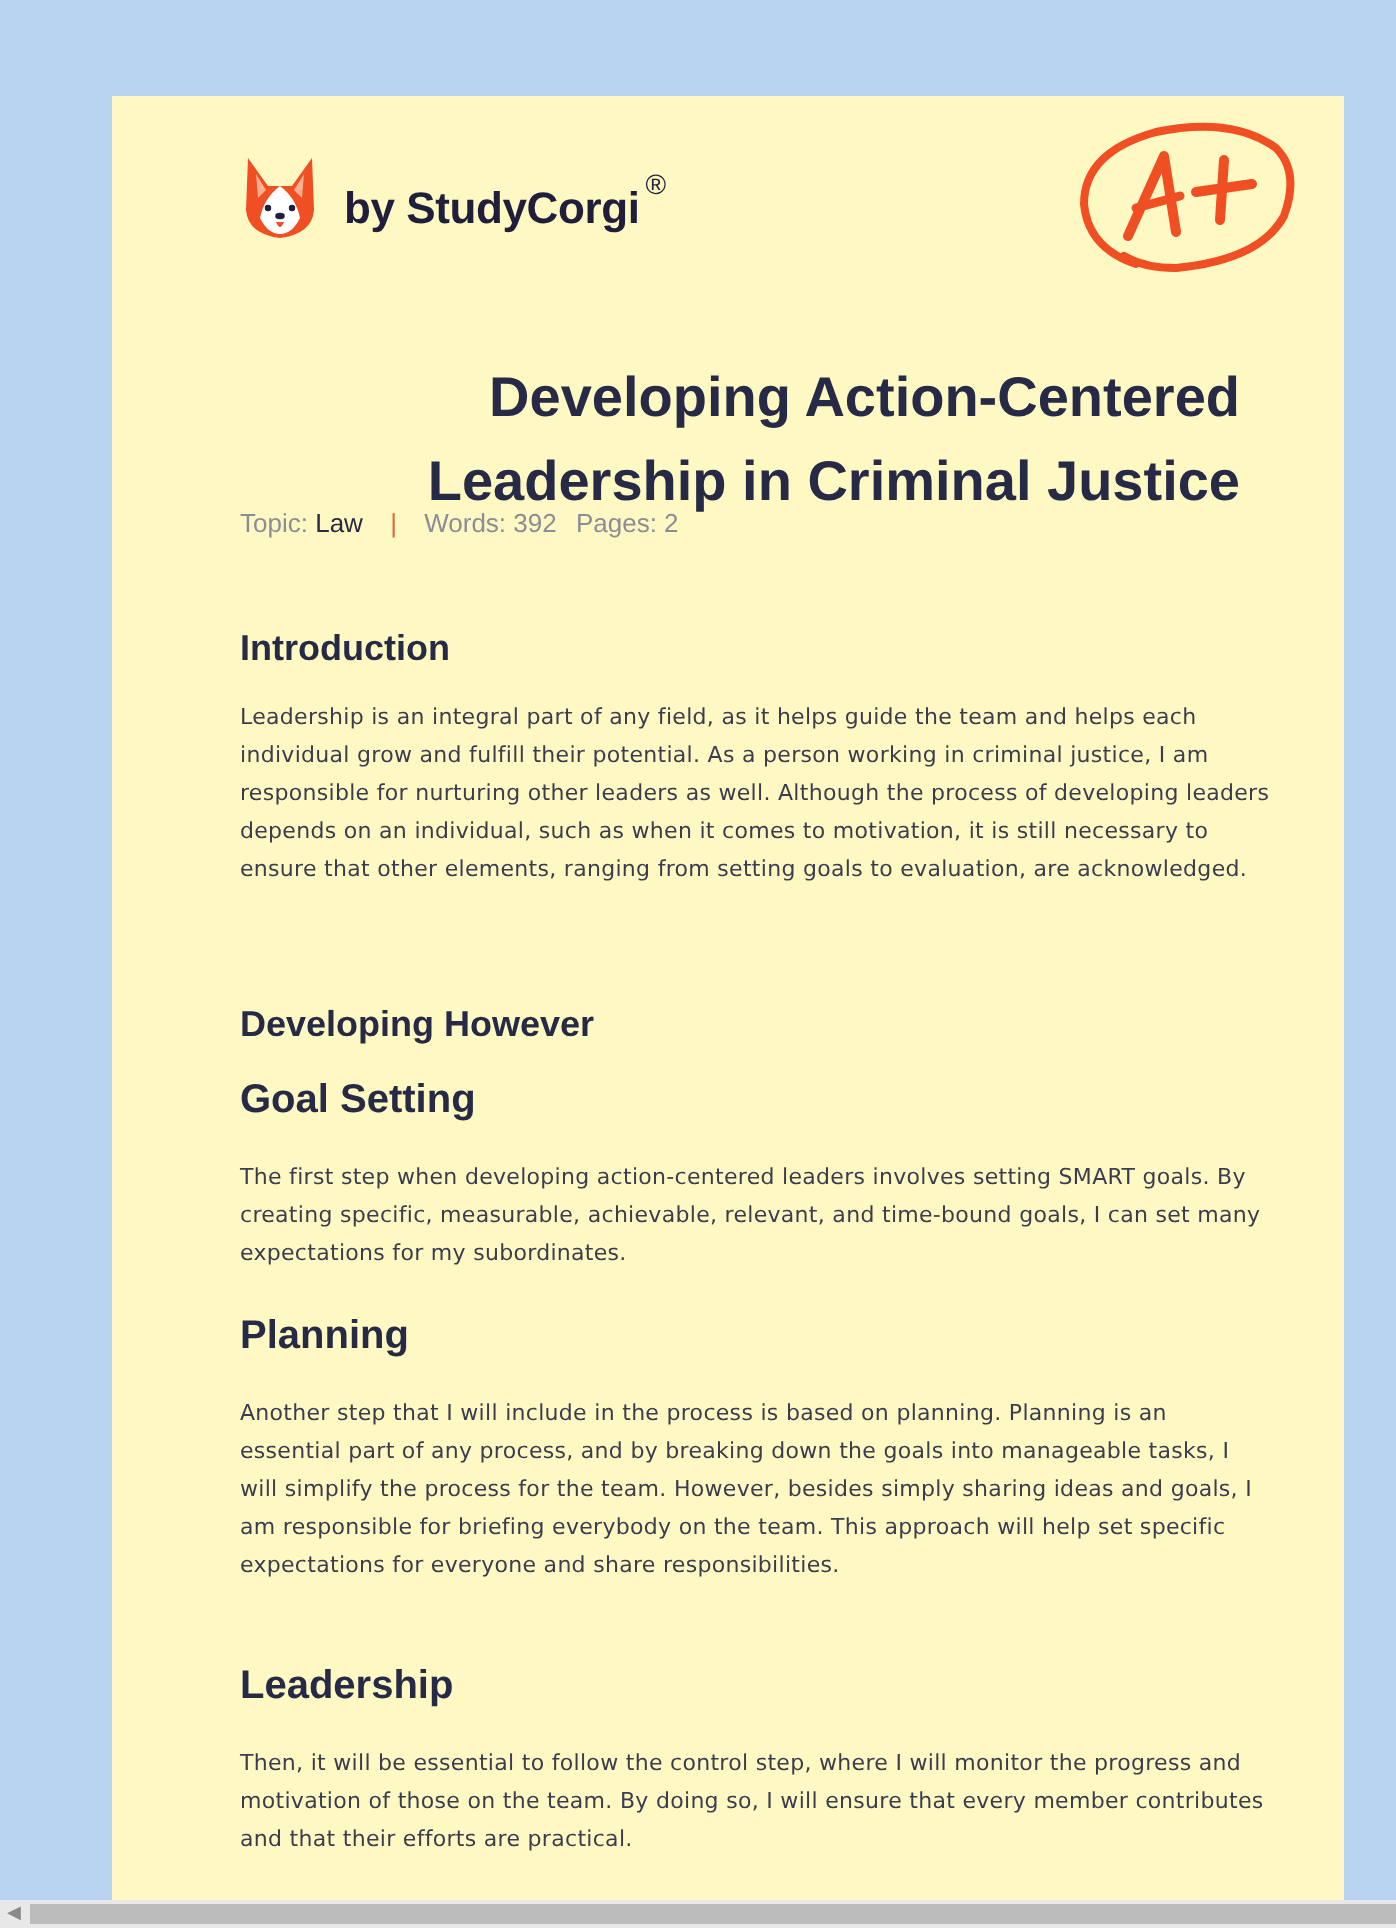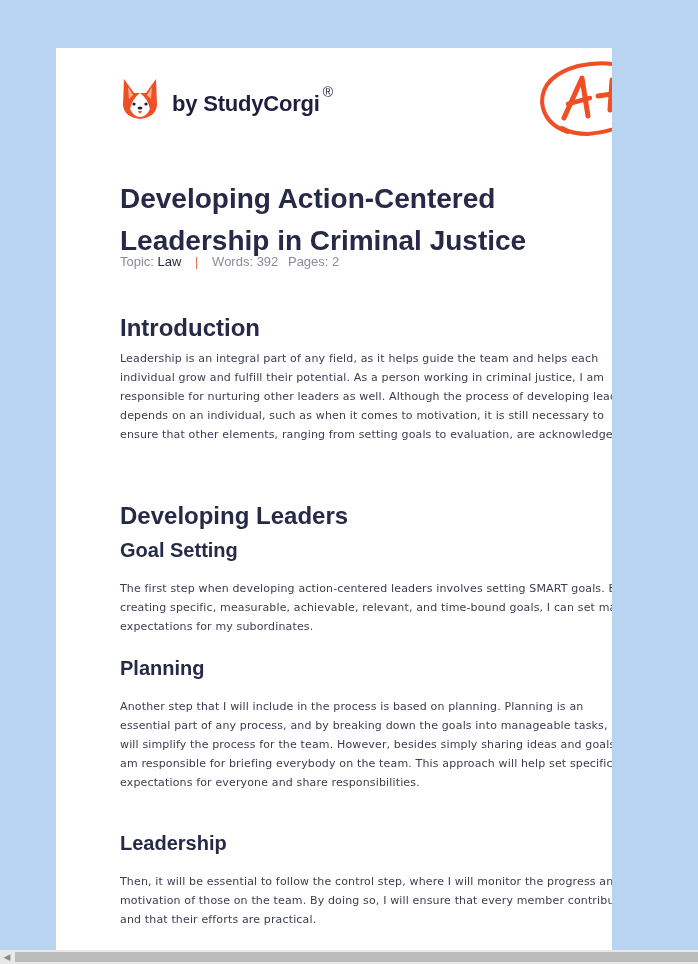--- a/index.html
+++ b/index.html
@@ -2,48 +2,48 @@
 <html><head>
   <meta charset="utf-8">
   <style>
     html, body { margin: 0; padding: 0; }
     body {
       width: 698px; height: 964px; overflow: hidden;
       background: #b8d4f1; position: relative;
       font-family: "DejaVu Sans", sans-serif;
     }
     .page {
-      position: absolute; left: 56px; top: 48px; width: 556px; height: 902px;
-      background: #ffffff; overflow: hidden;
+      position: absolute; left: 56px; top: 48px; width: 616px; height: 902px;
+      background: #fef9c3; overflow: hidden;
     }
     .logo { position: absolute; left: 64px; top: 28px; height: 46px; display: flex; align-items: center; }
     .logo svg { display: block; }
     .brand {
       font-family: "Liberation Sans", sans-serif; font-weight: 700; font-size: 22px;
       color: #1f1f3d; margin-left: 12px; margin-top: 10px; letter-spacing: -0.2px;
     }
     .brand sup { font-size: 14px; font-weight: 400; position: relative; top: -6px; margin-left: 3px; }
     .grade { position: absolute; left: 482px; top: 10px; }
     h1 {
       position: absolute; left: 64px; top: 130px; width: 500px; margin: 0;
       font-family: "Liberation Sans", sans-serif; font-weight: 700; font-size: 28px;
-      line-height: 42px; color: #262a47;
+      line-height: 42px; color: #262a47; text-align: right;
     }
     .meta {
       position: absolute; left: 64px; top: 206px; font-family: "Liberation Sans", sans-serif;
       font-size: 13px; color: #8a8d98;
     }
     .meta .topic-val { color: #262a47; }
     .meta .sep { color: #e0693a; margin: 0 10px; }
     .meta .gap { margin-left: 6px; }
     .sec-h {
       position: absolute; left: 64px; margin: 0; font-family: "Liberation Sans", sans-serif;
       font-weight: 700; color: #262a47;
     }
-    .h2 { font-size: 24px; }
+    .h2 { font-size: 18px; }
     .h3 { font-size: 20px; }
     .para {
       position: absolute; left: 64px; width: 516px; margin: 0;
       font-family: "DejaVu Sans", sans-serif; font-size: 11px; line-height: 19px;
       color: #3a3d4f; letter-spacing: 0.15px;
     }
     .hscroll {
       position: absolute; left: 0; top: 950px; width: 698px; height: 14px; background: #e8e8e8;
     }
     .hscroll .arrow {
@@ -89,21 +89,21 @@
     <span>Topic:</span>
     <a class="topic-val">Law</a>
     <span class="sep">|</span>
     <span>Words: 392</span>
     <span class="gap">Pages: 2</span>
   </div>
 
   <h2 class="sec-h h2" style="top:266px">Introduction</h2>
   <p class="para" style="top:301px">Leadership is an integral part of any field, as it helps guide the team and helps each individual grow and fulfill their potential. As a person working in criminal justice, I am responsible for nurturing other leaders as well. Although the process of developing leaders depends on an individual, such as when it comes to motivation, it is still necessary to ensure that other elements, ranging from setting goals to evaluation, are acknowledged.</p>
 
-  <h2 class="sec-h h2" style="top:454px">Developing Leaders</h2>
+  <h2 class="sec-h h2" style="top:454px">Developing However</h2>
 
   <h3 class="sec-h h3" style="top:491px">Goal Setting</h3>
   <p class="para" style="top:531px">The first step when developing action-centered leaders involves setting SMART goals. By creating specific, measurable, achievable, relevant, and time-bound goals, I can set many expectations for my subordinates.</p>
 
   <h3 class="sec-h h3" style="top:609px">Planning</h3>
   <p class="para" style="top:649px">Another step that I will include in the process is based on planning. Planning is an essential part of any process, and by breaking down the goals into manageable tasks, I will simplify the process for the team. However, besides simply sharing ideas and goals, I am responsible for briefing everybody on the team. This approach will help set specific expectations for everyone and share responsibilities.</p>
 
   <h3 class="sec-h h3" style="top:784px">Leadership</h3>
   <p class="para" style="top:824px">Then, it will be essential to follow the control step, where I will monitor the progress and motivation of those on the team. By doing so, I will ensure that every member contributes and that their efforts are practical.</p>
 </div>

